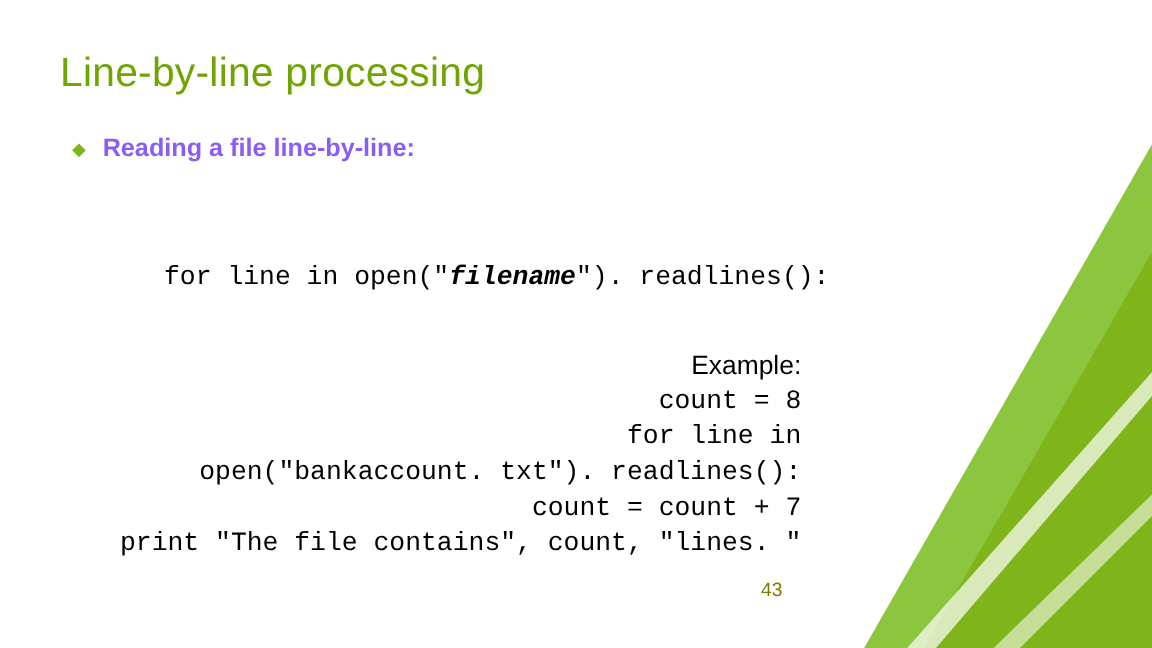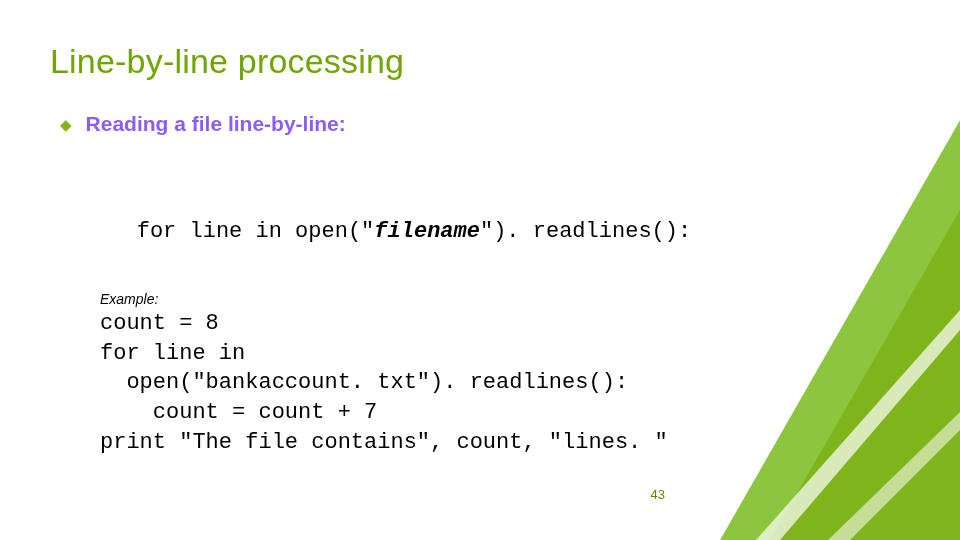--- a/index.html
+++ b/index.html
@@ -1,30 +1,30 @@
 <!DOCTYPE html>
 <html><head>
 <meta charset="utf-8">
 <style>
   * { margin: 0; padding: 0; box-sizing: border-box; }
   html, body { width: 960px; height: 540px; overflow: hidden; background: #fff; font-family: "Segoe UI", "Trebuchet MS", Arial, sans-serif; }
-  .slide { position: relative; width: 960px; height: 540px; background: #ffffff; }
+  .slide { position: relative; width: 960px; height: 540px; background: #ffffff; text-align: right; }
   .title { position: absolute; left: 50px; top: 42px; font-size: 34px; font-weight: 400; color: #6fa500; letter-spacing: 0.2px; }
   .bullet-row { position: absolute; left: 60px; top: 112px; display: flex; align-items: center; gap: 14px; }
   .bullet-icon { color: #7fb41a; font-size: 15px; line-height: 1; }
   .bullet-text { color: #8b5cf6; font-size: 21px; font-weight: 600; }
   .code-block { position: absolute; left: 100px; color: #000; font-size: 22px; line-height: 1.35; }
   .mono { font-family: "Courier New", Courier, monospace; }
   .italic { font-style: italic; }
   .bold { font-weight: 700; }
   .syntax-block { top: 185px; }
   .example-block { top: 290px; }
-  .example-label { font-family: "Segoe UI", "Trebuchet MS", Arial, sans-serif; font-size: 14px; font-style: italic; }
+  .example-label { font-family: "Segoe UI", "Trebuchet MS", Arial, sans-serif; font-size: 22px; }
   .code-line { white-space: pre; }
-  .page-num { position: absolute; right: 295px; bottom: 38px; color: #7b7b00; font-size: 13px; margin-top: 28px; }
+  .page-num { position: absolute; right: 308px; bottom: 38px; color: #7b7b00; font-size: 16px; margin-top: 28px; }
   .deco { position: absolute; right: 0; bottom: 0; width: 300px; height: 540px; pointer-events: none; }
   .deco svg { width: 300px; height: 540px; display: block; }
 </style>
 </head>
 <body>
 
 <div class="slide">
 
   <div class="title">Line-by-line processing</div>
 

